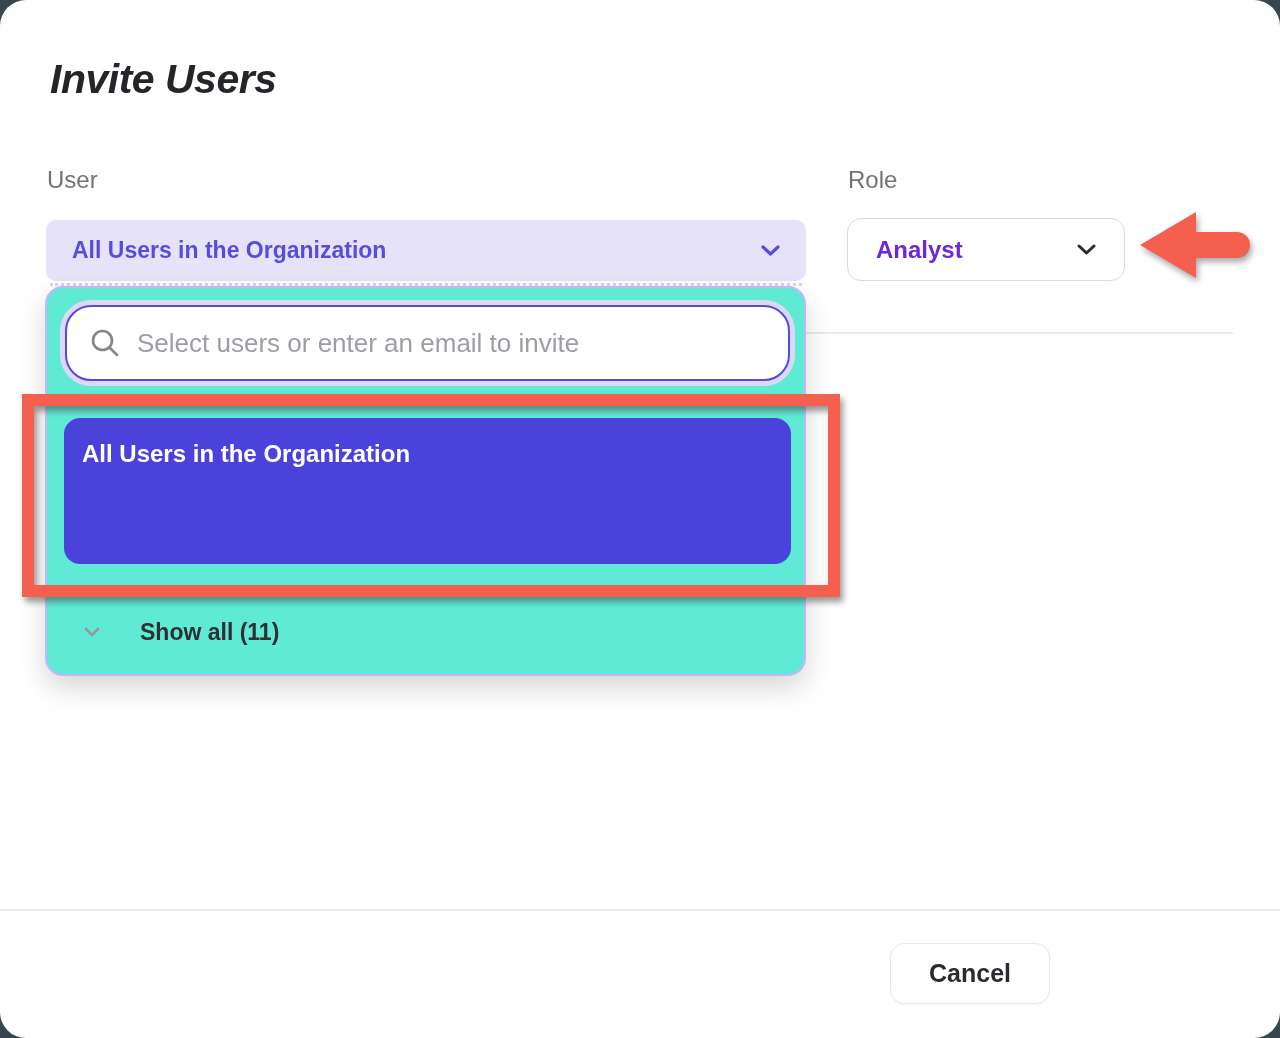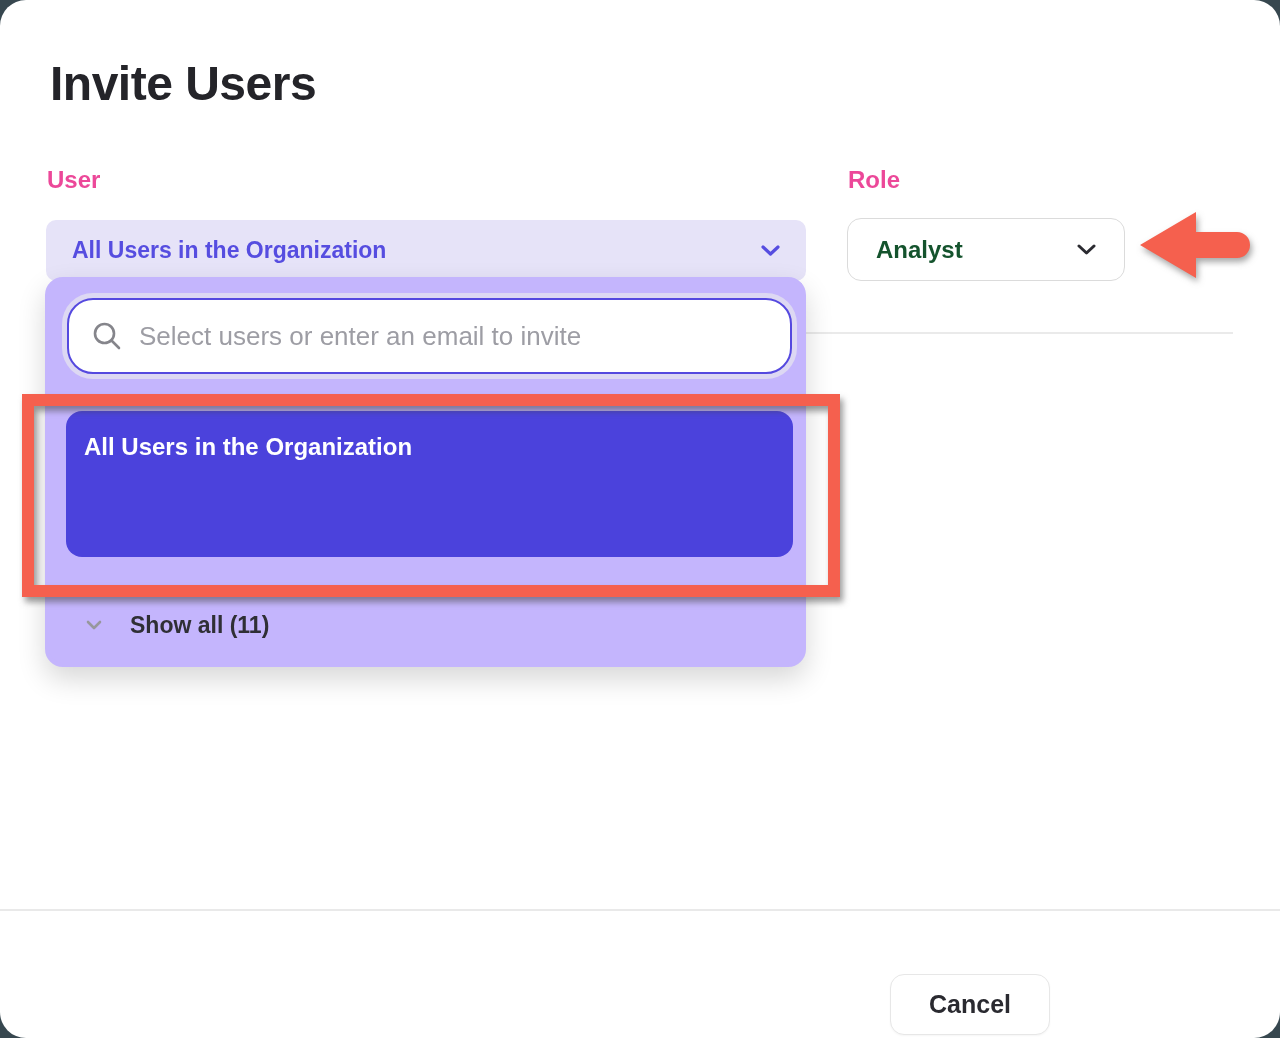--- a/index.html
+++ b/index.html
@@ -12,30 +12,31 @@
   }
   .dialog {
     position: absolute;
     inset: 0;
     background: #ffffff;
     border-radius: 26px;
   }
   .page-title {
     position: absolute;
     left: 50px; top: 56px;
-    font-size: 48px;
+    font-size: 41px;
     font-weight: 800;
     letter-spacing: -0.5px;
     color: #242429;
+    font-style: italic;
   }
   .field-label {
     position: absolute;
     font-size: 24px;
-    font-weight: 700;
-    color: #ec4899;
+    font-weight: 400;
+    color: #737373;
   }
   .label-user { left: 47px; top: 166px; }
   .label-role { left: 848px; top: 166px; text-align: right; }
 
   .user-select {
     position: absolute;
     left: 46px; top: 220px;
     width: 760px; height: 61px;
     background: #E6E3F8;
     border-radius: 10px;
@@ -62,37 +63,37 @@
     background: #ffffff;
     border: 1.5px solid #DBDBDB;
     border-radius: 14px;
     display: flex; align-items: center;
     padding: 0 28px;
     cursor: pointer;
   }
   .role-select .value {
     font-size: 24px;
     font-weight: 600;
-    color: #14532d;
+    color: #6d28d9;
     flex: 1;
   }
   .divider-right {
     position: absolute;
     left: 46px; top: 332px;
     width: 1187px; height: 2px;
     background: #EAEAEA;
     z-index: 1;
   }
 
   .dropdown-panel {
     position: absolute;
-    left: 45px; top: 277px;
+    left: 45px; top: 286px;
     width: 761px; height: 390px;
-    background: #c4b5fd;
-    border: 4px solid #c4b5fd;
+    background: #5eead4;
+    border: 2px solid #c4b5fd;
     border-radius: 18px;
     box-shadow: 0 12px 28px rgba(0,0,0,0.16);
     z-index: 5;
   }
   .search-box {
     position: absolute;
     left: 18px; top: 17px;
     width: 725px; height: 76px;
     background: #ffffff;
     border: 2.5px solid #5549DF;
@@ -135,21 +136,21 @@
   }
   .show-all-row {
     position: absolute;
     left: 0; top: 318px;
     width: 100%; height: 52px;
     display: flex; align-items: center;
     padding-left: 37px;
     cursor: pointer;
   }
   .show-all-label {
-    margin-left: 28px;
+    margin-left: 40px;
     font-size: 23px;
     font-weight: 600;
     color: #2F2F35;
   }
 
   .annot-rect {
     position: absolute;
     left: 22px; top: 394px;
     width: 818px; height: 203px;
     border: 12px solid #F5604E;
@@ -180,21 +181,20 @@
     font-weight: 600;
     display: flex; align-items: center; justify-content: center;
     cursor: pointer;
   }
   .btn-cancel {
     left: 890px; width: 160px;
     background: #ffffff;
     border: 1.5px solid #E7E7E7;
     color: #2A2A30;
     box-shadow: 0 1px 2px rgba(0,0,0,0.04);
-    margin-top: 31px;
   }
   .btn-invite {
     left: 1080px; width: 160px;
     background: #4B42DC;
     border: none;
     color: #ffffff;
   }
   .chev { display: block; }
 </style>
 </head>

